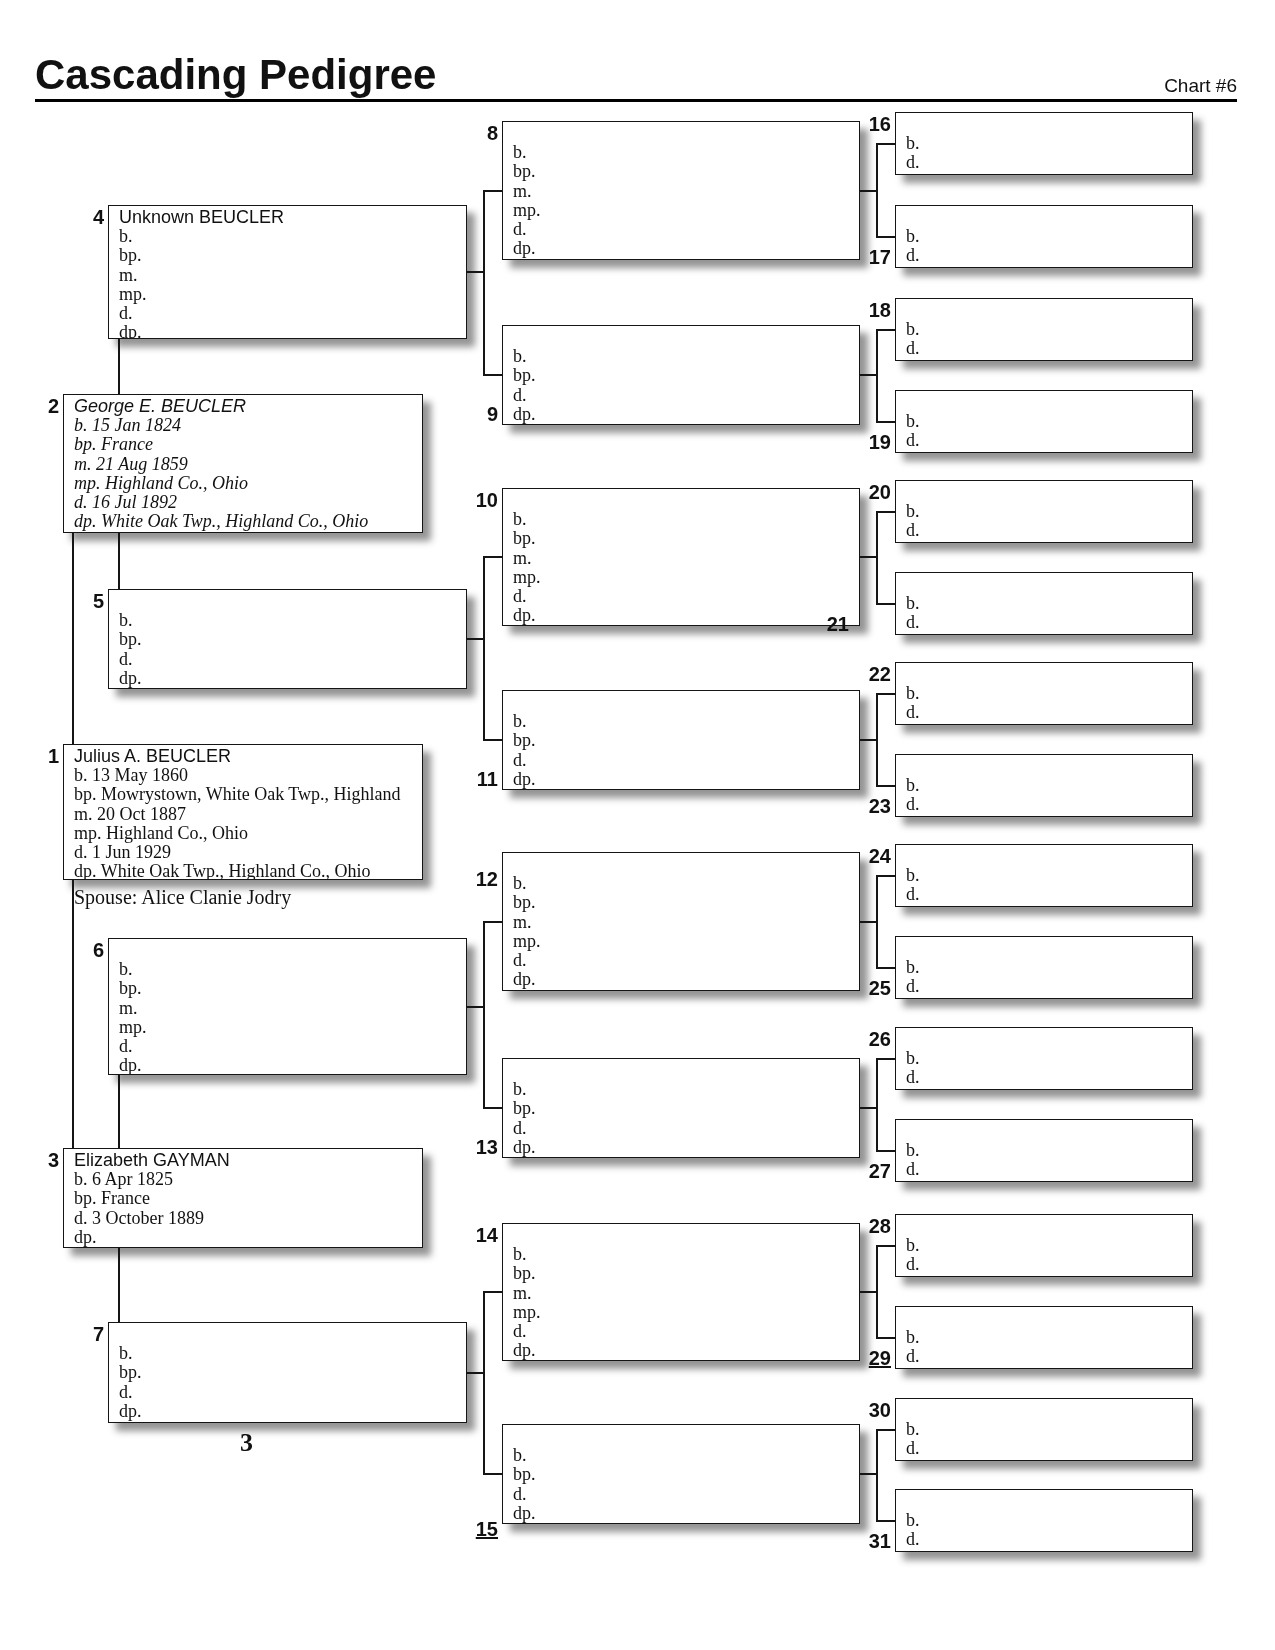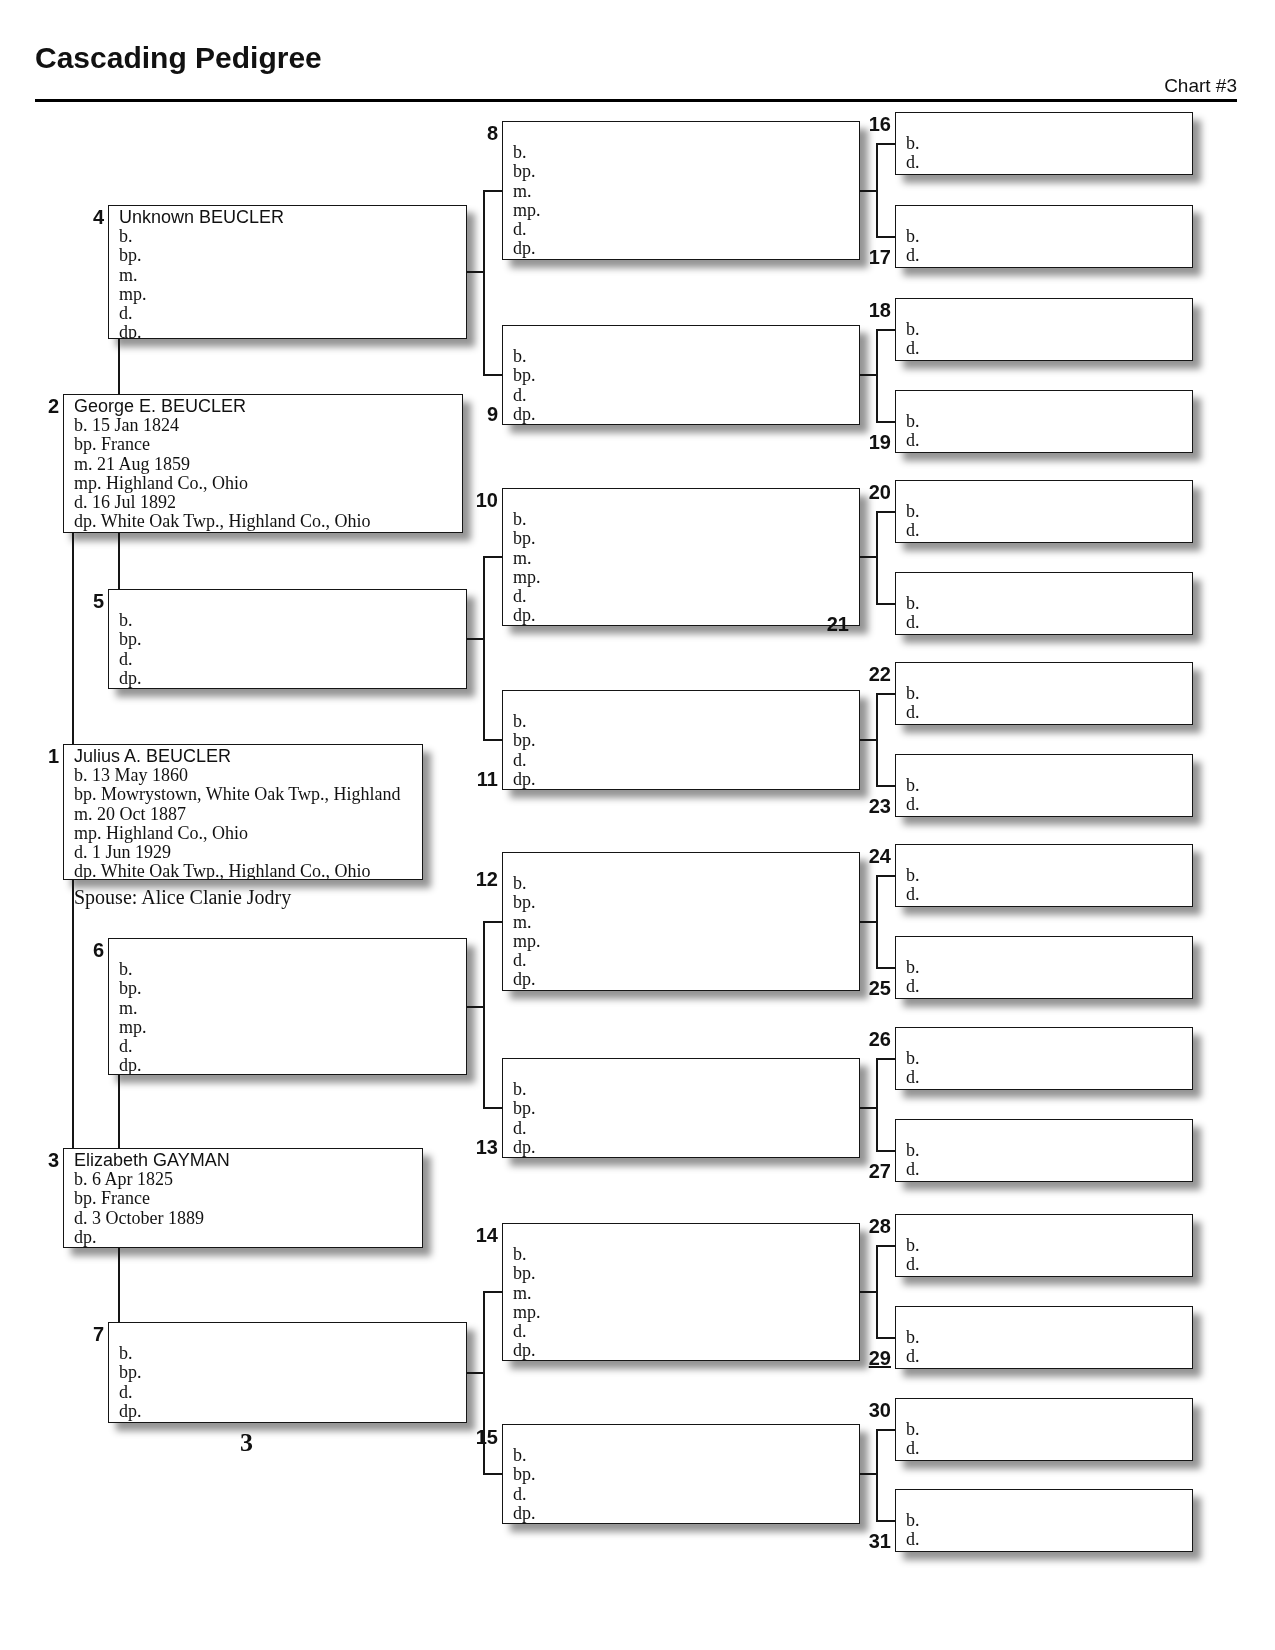--- a/index.html
+++ b/index.html
@@ -1,21 +1,21 @@
 <!DOCTYPE html>
 <html><head>
 <meta charset="utf-8">
 <style>
   html,body { margin:0; padding:0; background:#ffffff; }
   .page {
     position:relative; width:1275px; height:1650px; background:#fff;
     font-family:"Liberation Sans", sans-serif; color:#111; overflow:hidden;
   }
   .title {
-    position:absolute; left:35px; top:41px; font-size:30px; font-weight:bold;
+    position:absolute; left:35px; top:51px; font-size:42px; font-weight:bold;
     font-family:"Liberation Sans", sans-serif; white-space:nowrap;
   }
   .header-rule { position:absolute; left:35px; top:99px; width:1202px; height:3px; background:#000; }
   .chart-label { position:absolute; top:75px; left:937px; width:300px; text-align:right; font-size:19px; }
   .spouse-note { position:absolute; left:74px; top:886px; font-family:"Liberation Serif", serif; font-size:20px; white-space:nowrap; }
   .page-number { position:absolute; left:240px; top:1428px; font-family:"Liberation Serif", serif; font-size:26px; font-weight:bold; }
   .credit { position:absolute; top:1564px; left:737px; width:500px; text-align:right; font-size:18px; }
 
   .pbox {
     position:absolute; box-sizing:border-box; background:#fff;
@@ -28,35 +28,35 @@
     position:absolute; width:44px; text-align:right; font-size:20px; font-weight:bold;
     font-family:"Liberation Sans", sans-serif;
   }
   .cline { position:absolute; background:#151515; }
 </style>
 </head>
 <body>
 
 <div class="page">
   <div class="title">Cascading Pedigree</div>
-  <div class="chart-label">Chart #3</div>
+  <div class="chart-label">Chart #6</div>
   <div class="header-rule"></div>
 
   <div id="tree-layer">
       <div class="pbox" style="left: 63px; top: 744px; width: 360px; height: 136px;">
         <div class="pname">Julius A. BEUCLER</div>
         <div class="pfield">b. 13 May 1860</div>
         <div class="pfield">bp. Mowrystown, White Oak Twp., Highland</div>
         <div class="pfield">m. 20 Oct 1887</div>
         <div class="pfield">mp. Highland Co., Ohio</div>
         <div class="pfield">d. 1 Jun 1929</div>
         <div class="pfield">dp. White Oak Twp., Highland Co., Ohio</div>
       </div>
       <div class="pnum" style="left: 15px; top: 745px;">1</div>
-      <div class="pbox" style="left: 63px; top: 394px; width: 400px; height: 139px;">
+      <div class="pbox" style="left: 63px; top: 394px; width: 360px; height: 139px; font-style: italic;">
         <div class="pname">George E. BEUCLER</div>
         <div class="pfield">b. 15 Jan 1824</div>
         <div class="pfield">bp. France</div>
         <div class="pfield">m. 21 Aug 1859</div>
         <div class="pfield">mp. Highland Co., Ohio</div>
         <div class="pfield">d. 16 Jul 1892</div>
         <div class="pfield">dp. White Oak Twp., Highland Co., Ohio</div>
       </div>
       <div class="pnum" style="left: 15px; top: 395px;">2</div>
       <div class="pbox" style="left: 63px; top: 1148px; width: 360px; height: 100px;">
@@ -167,21 +167,21 @@
         <div class="pfield">dp.</div>
       </div>
       <div class="pnum" style="left: 454px; top: 1224px;">14</div>
       <div class="pbox" style="left: 502px; top: 1424px; width: 358px; height: 100px;">
         <div class="pname"></div>
         <div class="pfield">b.</div>
         <div class="pfield">bp.</div>
         <div class="pfield">d.</div>
         <div class="pfield">dp.</div>
       </div>
-      <div class="pnum" style="left: 454px; top: 1426px;">15</div>
+      <div class="pnum" style="left: 454px; top: 1518px; text-decoration: underline;">15</div>
       <div class="pbox" style="left: 895px; top: 112px; width: 298px; height: 63px;">
         <div class="pname"></div>
         <div class="pfield">b.</div>
         <div class="pfield">d.</div>
       </div>
       <div class="pnum" style="left: 847px; top: 113px;">16</div>
       <div class="pbox" style="left: 895px; top: 205px; width: 298px; height: 63px;">
         <div class="pname"></div>
         <div class="pfield">b.</div>
         <div class="pfield">d.</div>

